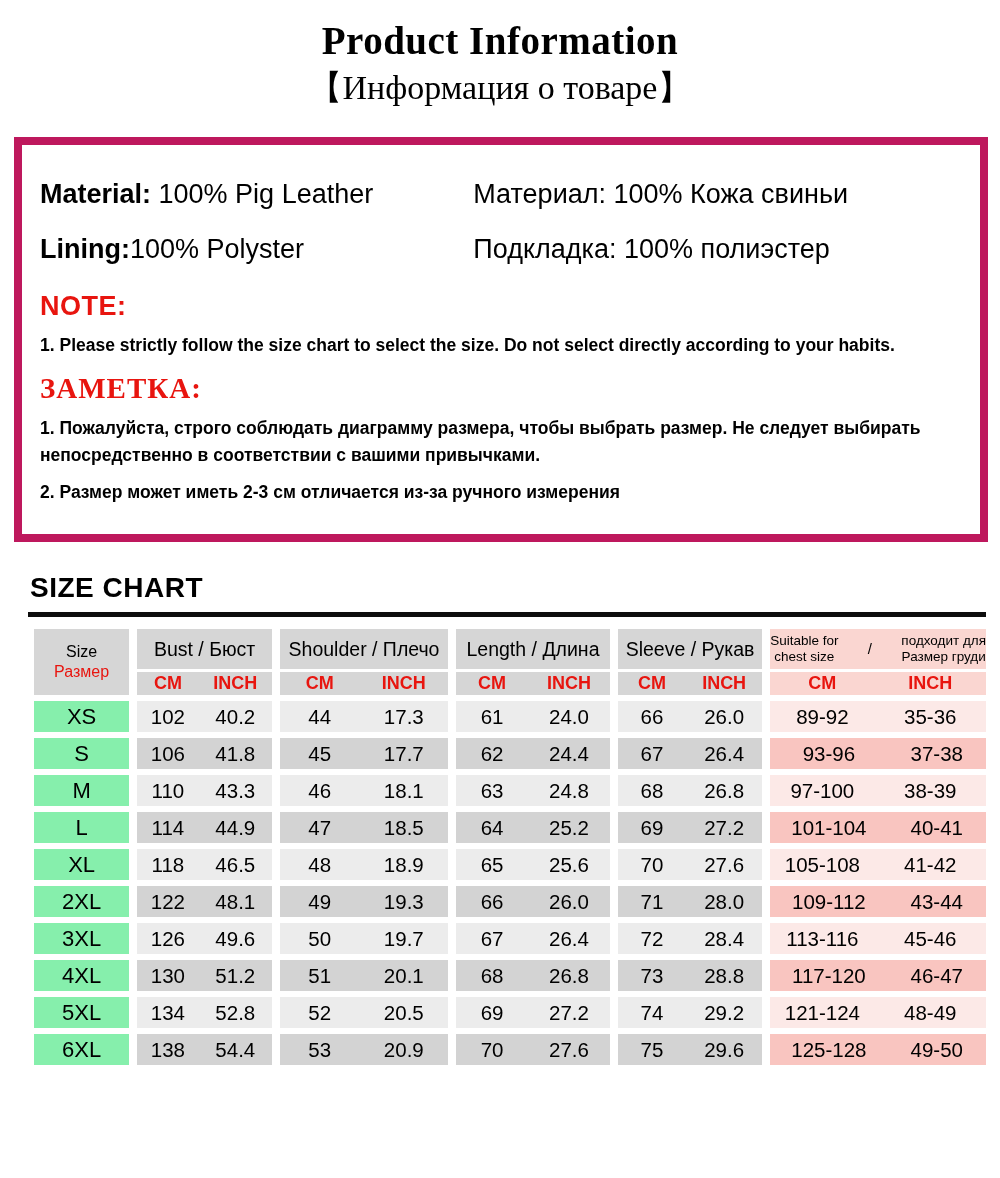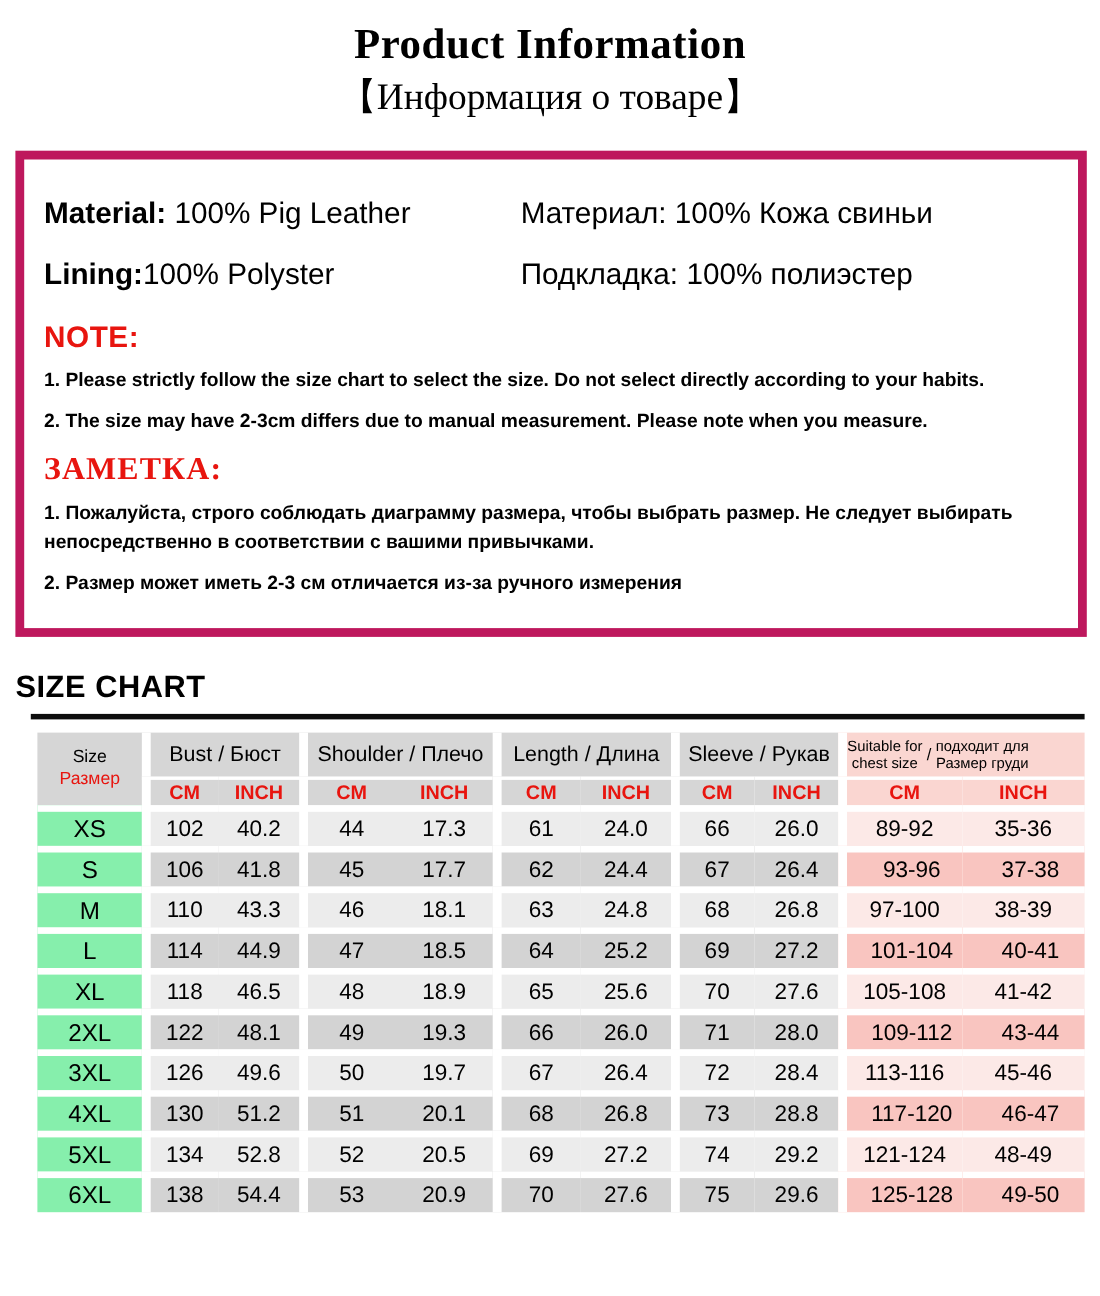--- a/index.html
+++ b/index.html
@@ -62,21 +62,21 @@
     line-height: 1.5;
     margin-bottom: 11px;
     max-width: 950px;
   }
 
   
   .chart-heading {
     font-size: 28px;
     font-weight: 700;
     letter-spacing: 0.5px;
-    margin: 30px 0 8px 14px;
+    margin: 30px 0 8px 30px;
   }
   .rule {
     height: 5px;
     background: #0d0d0d;
     margin: 0 14px 12px 28px;
   }
   table {
     border-collapse: separate;
     border-spacing: 0;
     width: 952px;
@@ -108,21 +108,21 @@
   }
   tbody td.size-cell { background: #86efac; font-size: 22px; }
   tr.light td.data-cell { background: var(--rowlight, #ececec); }
   tr.dark  td.data-cell { background: var(--rowdark, #d3d3d3); }
   tr.light td.suit-cell { background: var(--pinklight, #fce9e7); }
   tr.dark  td.suit-cell { background: var(--pinkdark, #f9c5c0); padding-left: 13px; }
 
   .suit-head {
     display: flex;
     align-items: center;
-    justify-content: flex-start;
+    justify-content: space-between;
     gap: 4px;
     font-size: 13.5px;
     line-height: 1.15;
     font-weight: 400;
   }
   .suit-head .stack { display: flex; flex-direction: column; }
   .suit-head .slash { font-size: 15px; }
 </style>
 </head>
 <body>
@@ -139,21 +139,20 @@
         <p class="mat-line"><span class="lbl">Lining:</span><span>100% Polyster</span></p>
       </div>
       <div class="mat-col-ru">
         <p class="mat-line"><span>Материал:</span><span> 100% Кожа свиньи</span></p>
         <p class="mat-line"><span>Подкладка:</span><span> 100% полиэстер</span></p>
       </div>
     </div>
 
     <h3 class="note-heading">NOTE:</h3>
     <p class="note-item">1. Please strictly follow the size chart to select the size. Do not select directly according to your habits.</p>
-    <p class="note-item">2. The size may have 2-3cm differs due to manual measurement. Please note when you measure.</p>
 
     <h3 class="note-heading serif">ЗАМЕТКА:</h3>
     <p class="note-item">1. Пожалуйста, строго соблюдать диаграмму размера, чтобы выбрать размер. Не следует выбирать непосредственно в соответствии с вашими привычками.</p>
     <p class="note-item">2. Размер может иметь 2-3 см отличается из-за ручного измерения</p>
   </div>
 
   <h2 class="chart-heading">SIZE CHART</h2>
   <div class="rule"></div>
 
   <table>

